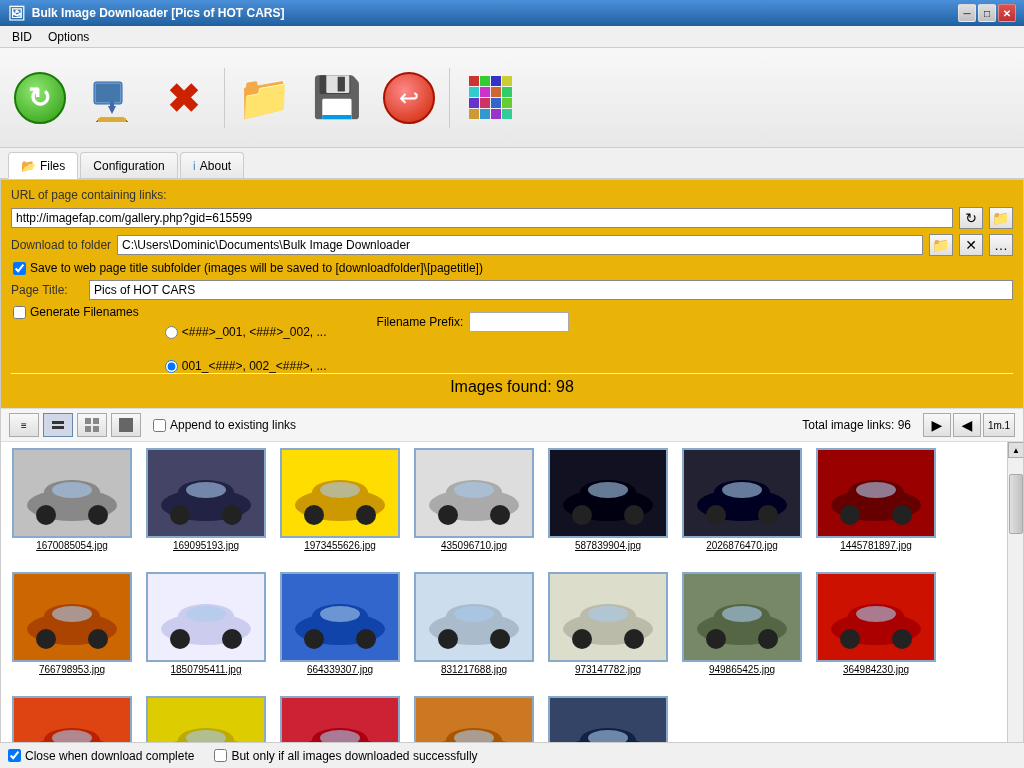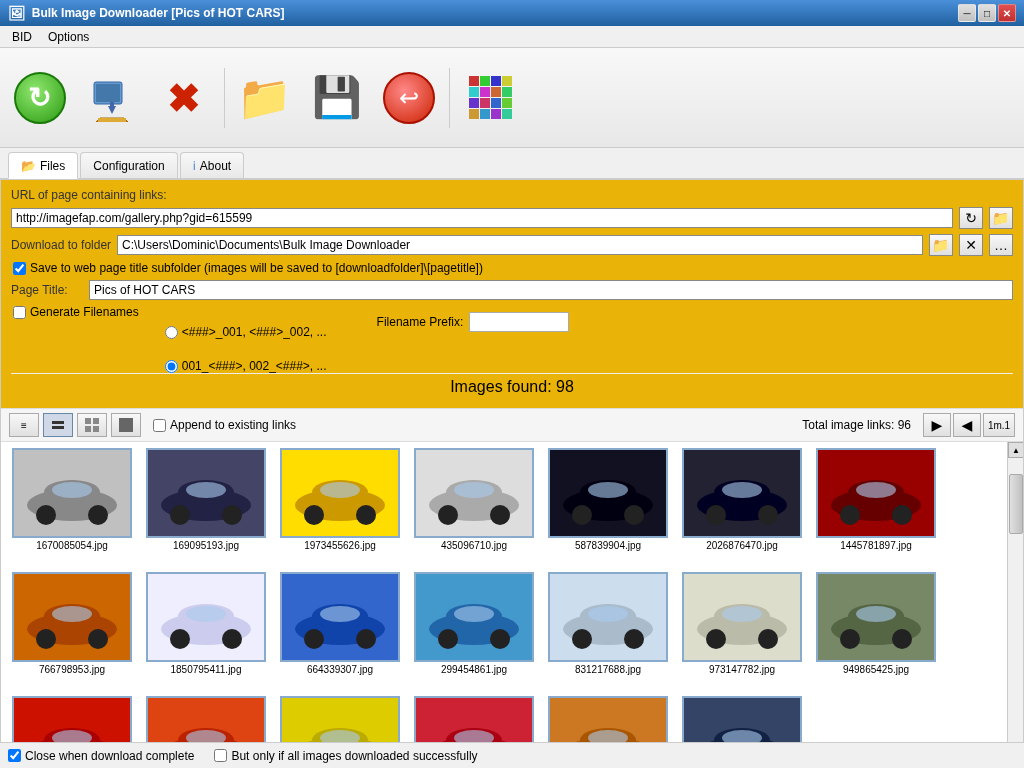--- a/index.html
+++ b/index.html
@@ -346,20 +346,21 @@
       height: 100%;
     }
     .image-label {
       font-size: 10px;
       text-align: center;
       margin-top: 2px;
       max-width: 120px;
       overflow: hidden;
       text-overflow: ellipsis;
       white-space: nowrap;
+      text-decoration: underline;
     }
     .scrollbar-area {
       width: 16px;
       background: #f0f0f0;
       border-left: 1px solid #ccc;
       display: flex;
       flex-direction: column;
     }
     .scrollbar-thumb {
       width: 14px;
@@ -722,33 +723,20 @@
               <circle cx="32" cy="65" r="10" fill="#222"></circle>
               <circle cx="84" cy="65" r="10" fill="#222"></circle>
               <ellipse cx="58" cy="40" rx="20" ry="8" fill="#aaccee" opacity="0.6"></ellipse>
             </svg>
           </div>
           <div class="image-label">664339307.jpg</div>
         </div>
         <div class="image-cell">
           <div class="image-thumb">
             <svg width="116" height="86" viewBox="0 0 116 86">
-              <rect width="116" height="86" fill="#4499cc"></rect>
-              <ellipse cx="58" cy="55" rx="45" ry="16" fill="#2266aa"></ellipse>
-              <ellipse cx="58" cy="42" rx="28" ry="12" fill="#2266aa"></ellipse>
-              <circle cx="32" cy="65" r="10" fill="#222"></circle>
-              <circle cx="84" cy="65" r="10" fill="#222"></circle>
-              <ellipse cx="58" cy="40" rx="20" ry="8" fill="#aaccee" opacity="0.6"></ellipse>
-            </svg>
-          </div>
-          <div class="image-label">299454861.jpg</div>
-        </div>
-        <div class="image-cell">
-          <div class="image-thumb">
-            <svg width="116" height="86" viewBox="0 0 116 86">
               <rect width="116" height="86" fill="#ccddee"></rect>
               <ellipse cx="58" cy="55" rx="45" ry="16" fill="#aabbcc"></ellipse>
               <ellipse cx="58" cy="42" rx="28" ry="12" fill="#aabbcc"></ellipse>
               <circle cx="32" cy="65" r="10" fill="#222"></circle>
               <circle cx="84" cy="65" r="10" fill="#222"></circle>
               <ellipse cx="58" cy="40" rx="20" ry="8" fill="#aaccee" opacity="0.6"></ellipse>
             </svg>
           </div>
           <div class="image-label">831217688.jpg</div>
         </div>

